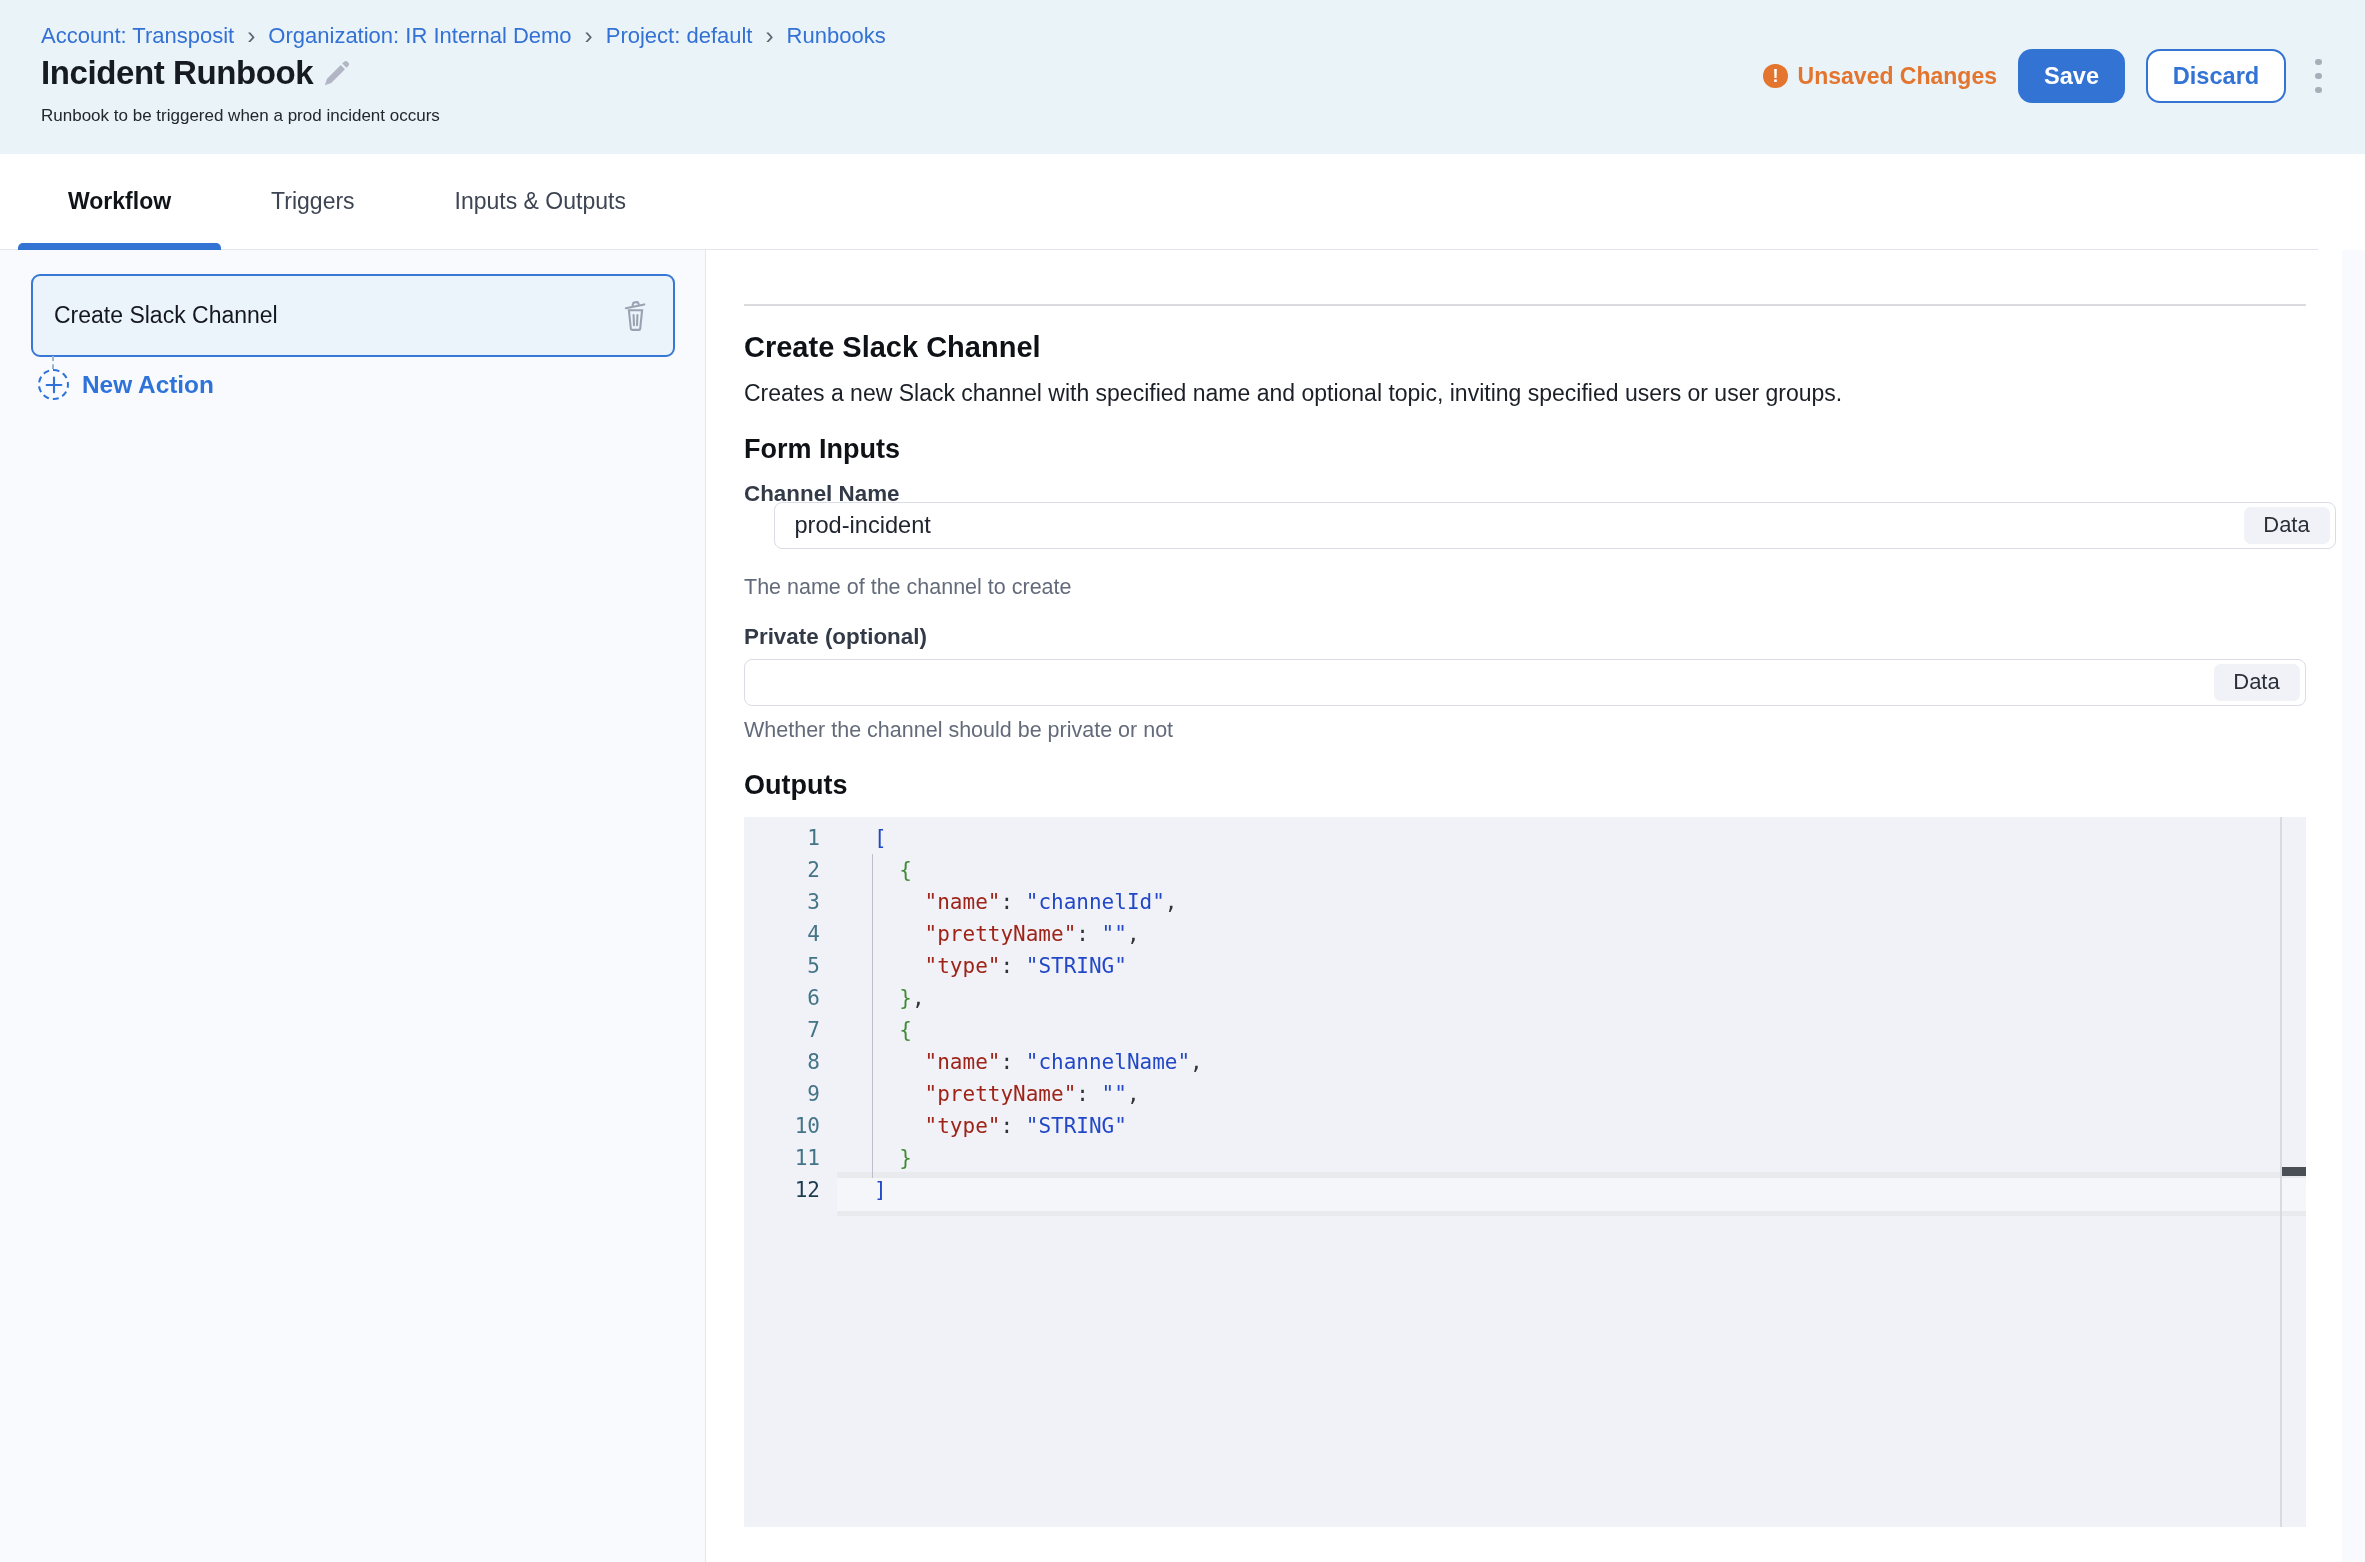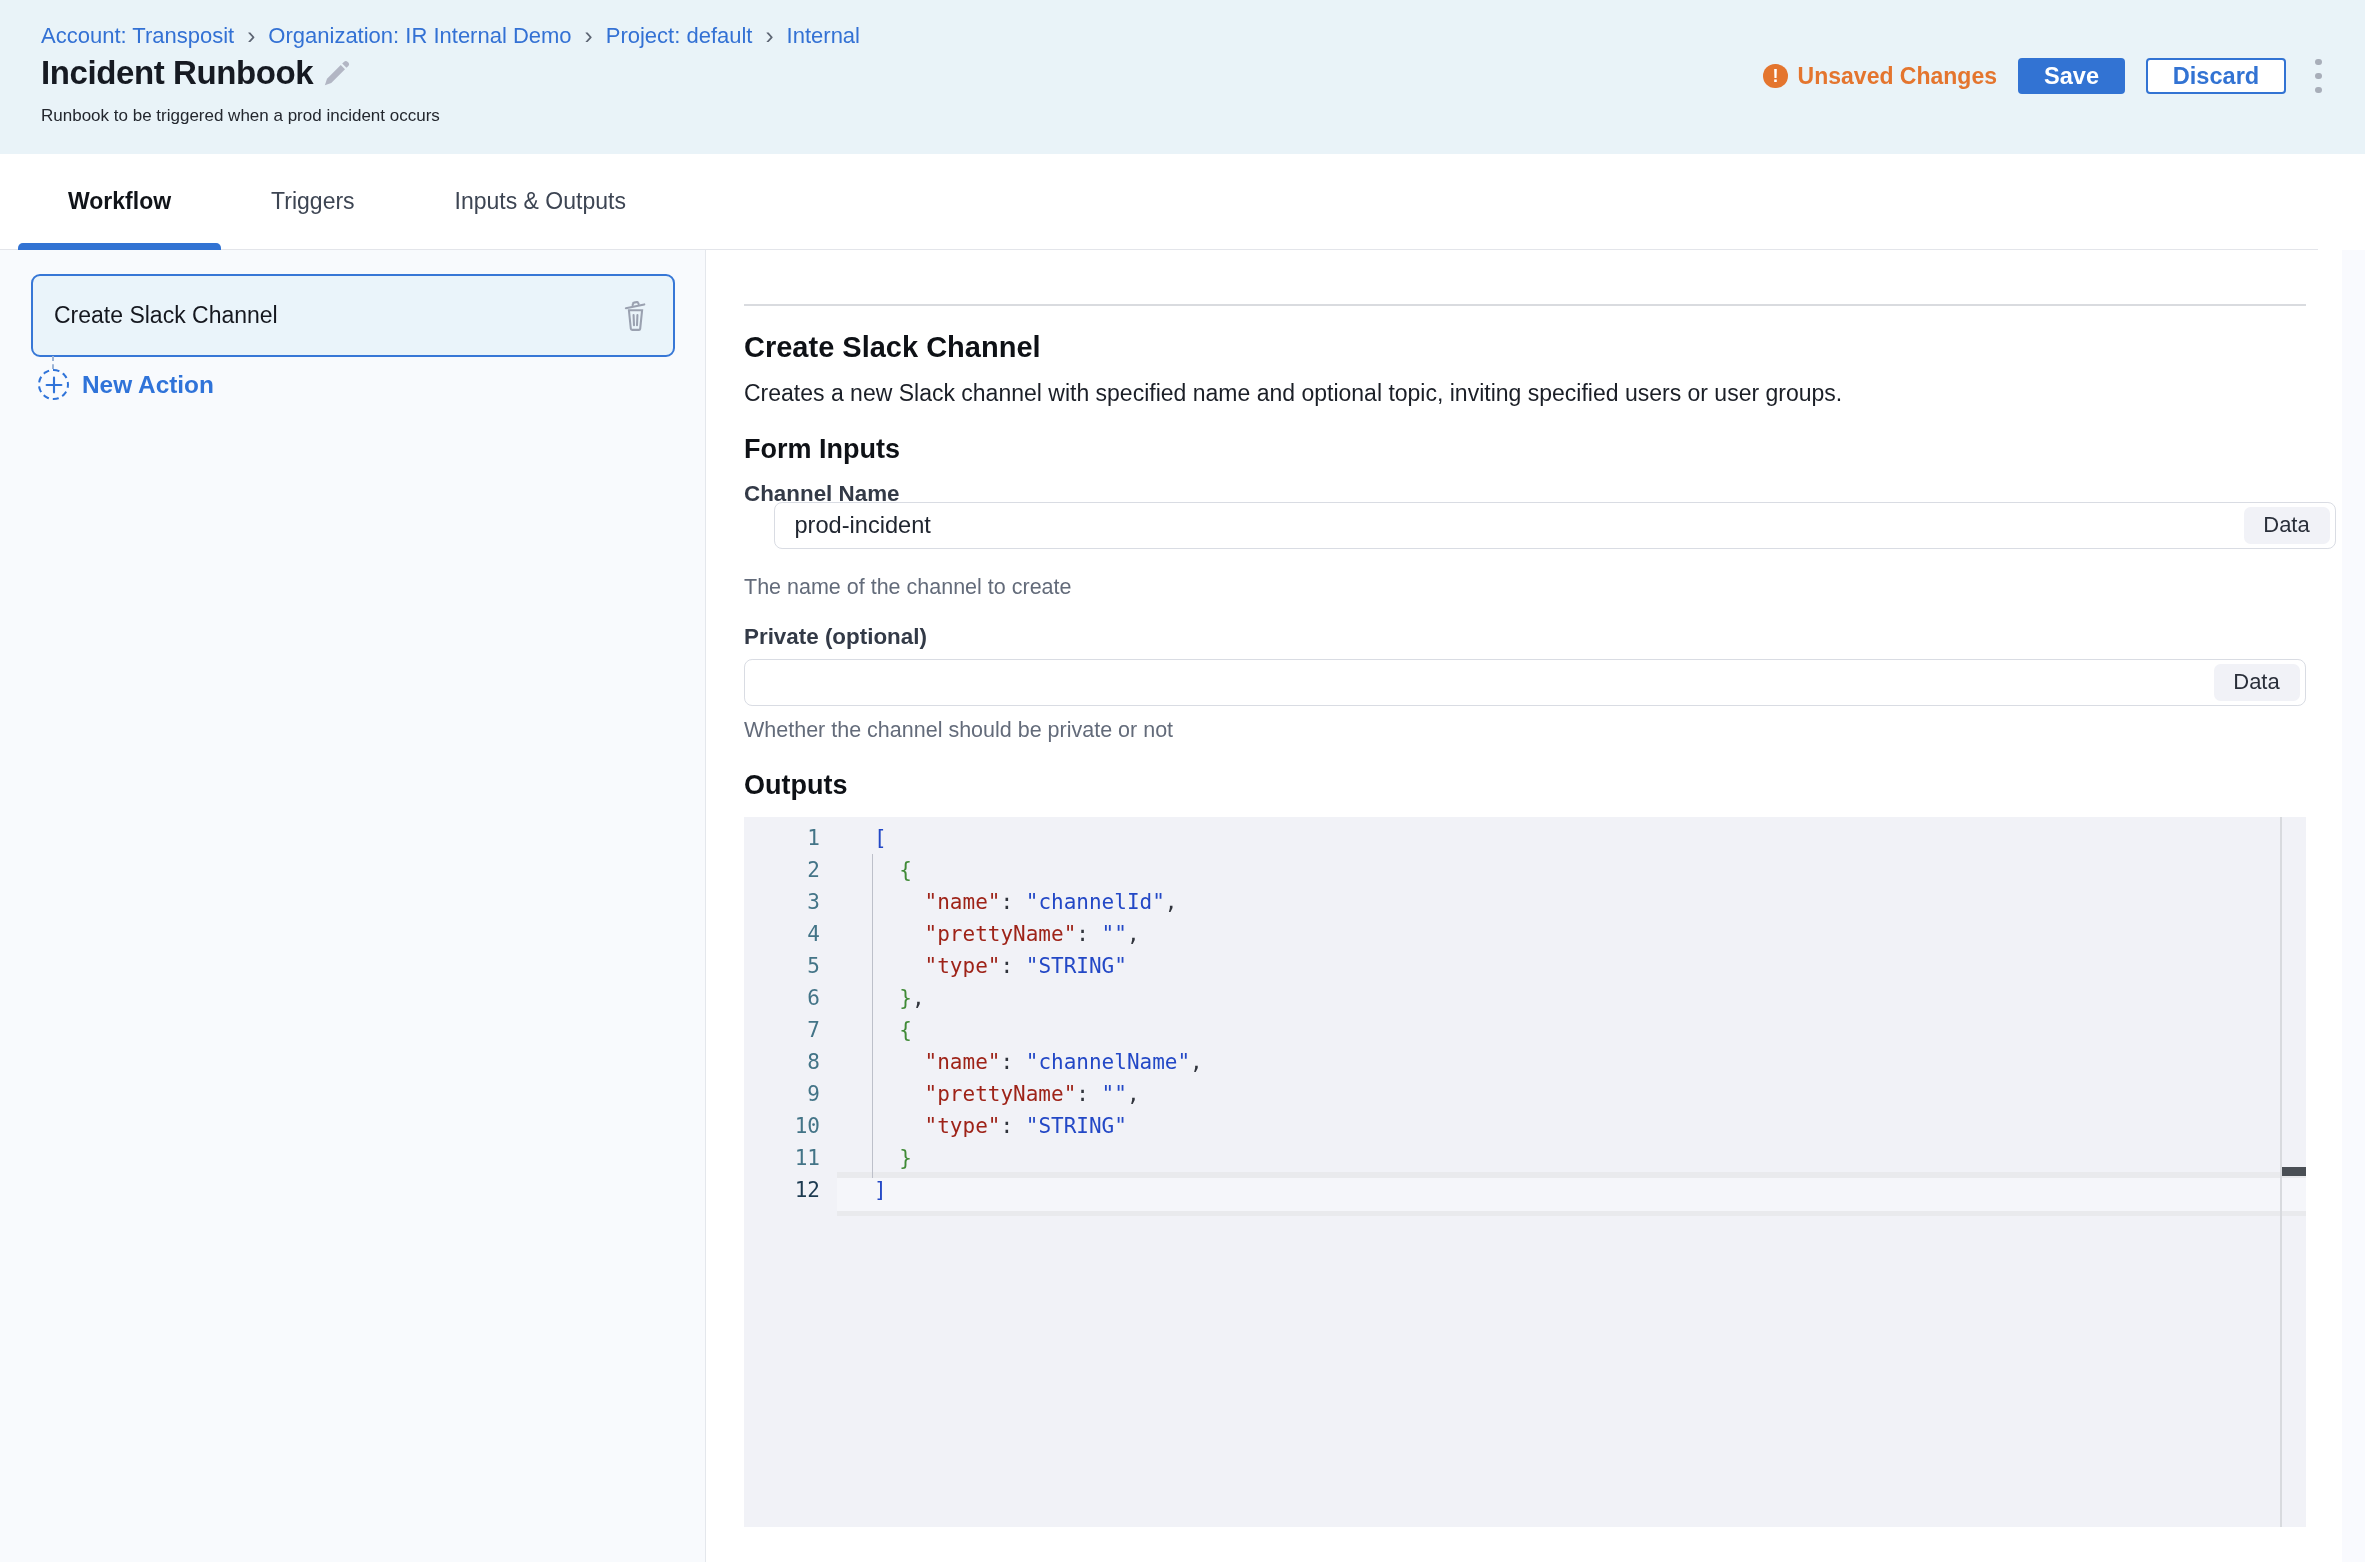--- a/index.html
+++ b/index.html
@@ -14,21 +14,21 @@
   .bc-link{color:#3371d4;cursor:pointer;}
   .bc-sep{color:#5d6573;font-size:24.4px;line-height:22px;}
   .title-row{position:absolute;left:41px;top:54px;display:flex;align-items:center;gap:8px;}
   .page-title{font-size:33px;font-weight:700;color:#161a22;letter-spacing:-0.4px;}
   .pencil{width:31px;height:31px;color:#b2b6c4;}
   .subtitle{position:absolute;left:41px;top:106px;font-size:17px;color:#23272e;}
   .header-actions{position:absolute;right:36px;top:49px;height:54px;display:flex;align-items:center;gap:21px;}
   .unsaved{display:flex;align-items:center;gap:9.8px;color:#e4752e;font-size:23px;font-weight:600;}
   .warn-icon{width:24.4px;height:24.4px;border-radius:50%;background:#e4752e;color:#fff;font-size:18px;font-weight:700;
     display:flex;align-items:center;justify-content:center;line-height:1;}
-  .btn{height:36px;border-radius:4px;font-size:23.6px;font-weight:700;display:flex;align-items:center;justify-content:center;
+  .btn{height:54px;border-radius:14px;font-size:23.6px;font-weight:700;display:flex;align-items:center;justify-content:center;
     cursor:pointer;box-sizing:border-box;font-family:"Liberation Sans",sans-serif;border:none;}
   .btn-save{width:107px;background:#3273d3;color:#fff;}
   .btn-discard{width:140px;background:#fff;color:#3273d3;border:2.4px solid #3273d3;}
   .kebab{width:23px;height:52px;display:flex;flex-direction:column;align-items:center;justify-content:center;gap:7.3px;cursor:pointer;}
   .kebab i{width:6.5px;height:6.5px;border-radius:50%;background:#a8aeb9;}
   
   .tabbar{position:absolute;left:0;top:154px;width:2318px;height:96px;background:#fff;
     border-bottom:1.6px solid #e3e5ea;box-sizing:border-box;display:flex;align-items:stretch;padding-left:18px;}
   .tab{position:relative;display:flex;align-items:center;padding:0 50px;font-size:23px;color:#3d4553;cursor:pointer;}
   .tab.active{font-weight:700;color:#101318;}
@@ -90,21 +90,21 @@
 <body>
 
 <div class="header">
   <div class="breadcrumb">
       <span class="bc-link">Account: Transposit</span>
       <span class="bc-sep">›</span>
       <span class="bc-link">Organization: IR Internal Demo</span>
       <span class="bc-sep">›</span>
       <span class="bc-link">Project: default</span>
       <span class="bc-sep">›</span>
-      <span class="bc-link">Internal</span>
+      <span class="bc-link">Runbooks</span>
     </div>
   <div class="title-row">
     <span class="page-title">Incident Runbook</span>
     <svg class="pencil" viewBox="0 0 24 24" fill="currentColor">
       <path d="M3 21l1.65-4.95L15.3 5.4l3.3 3.3L7.95 19.35 3 21z"></path>
       <path d="M16.4 4.3l1.3-1.3a2.12 2.12 0 013 0l.3.3a2.12 2.12 0 010 3l-1.3 1.3-3.3-3.3z"></path>
     </svg>
   </div>
   <div class="subtitle">Runbook to be triggered when a prod incident occurs</div>
   <div class="header-actions">

